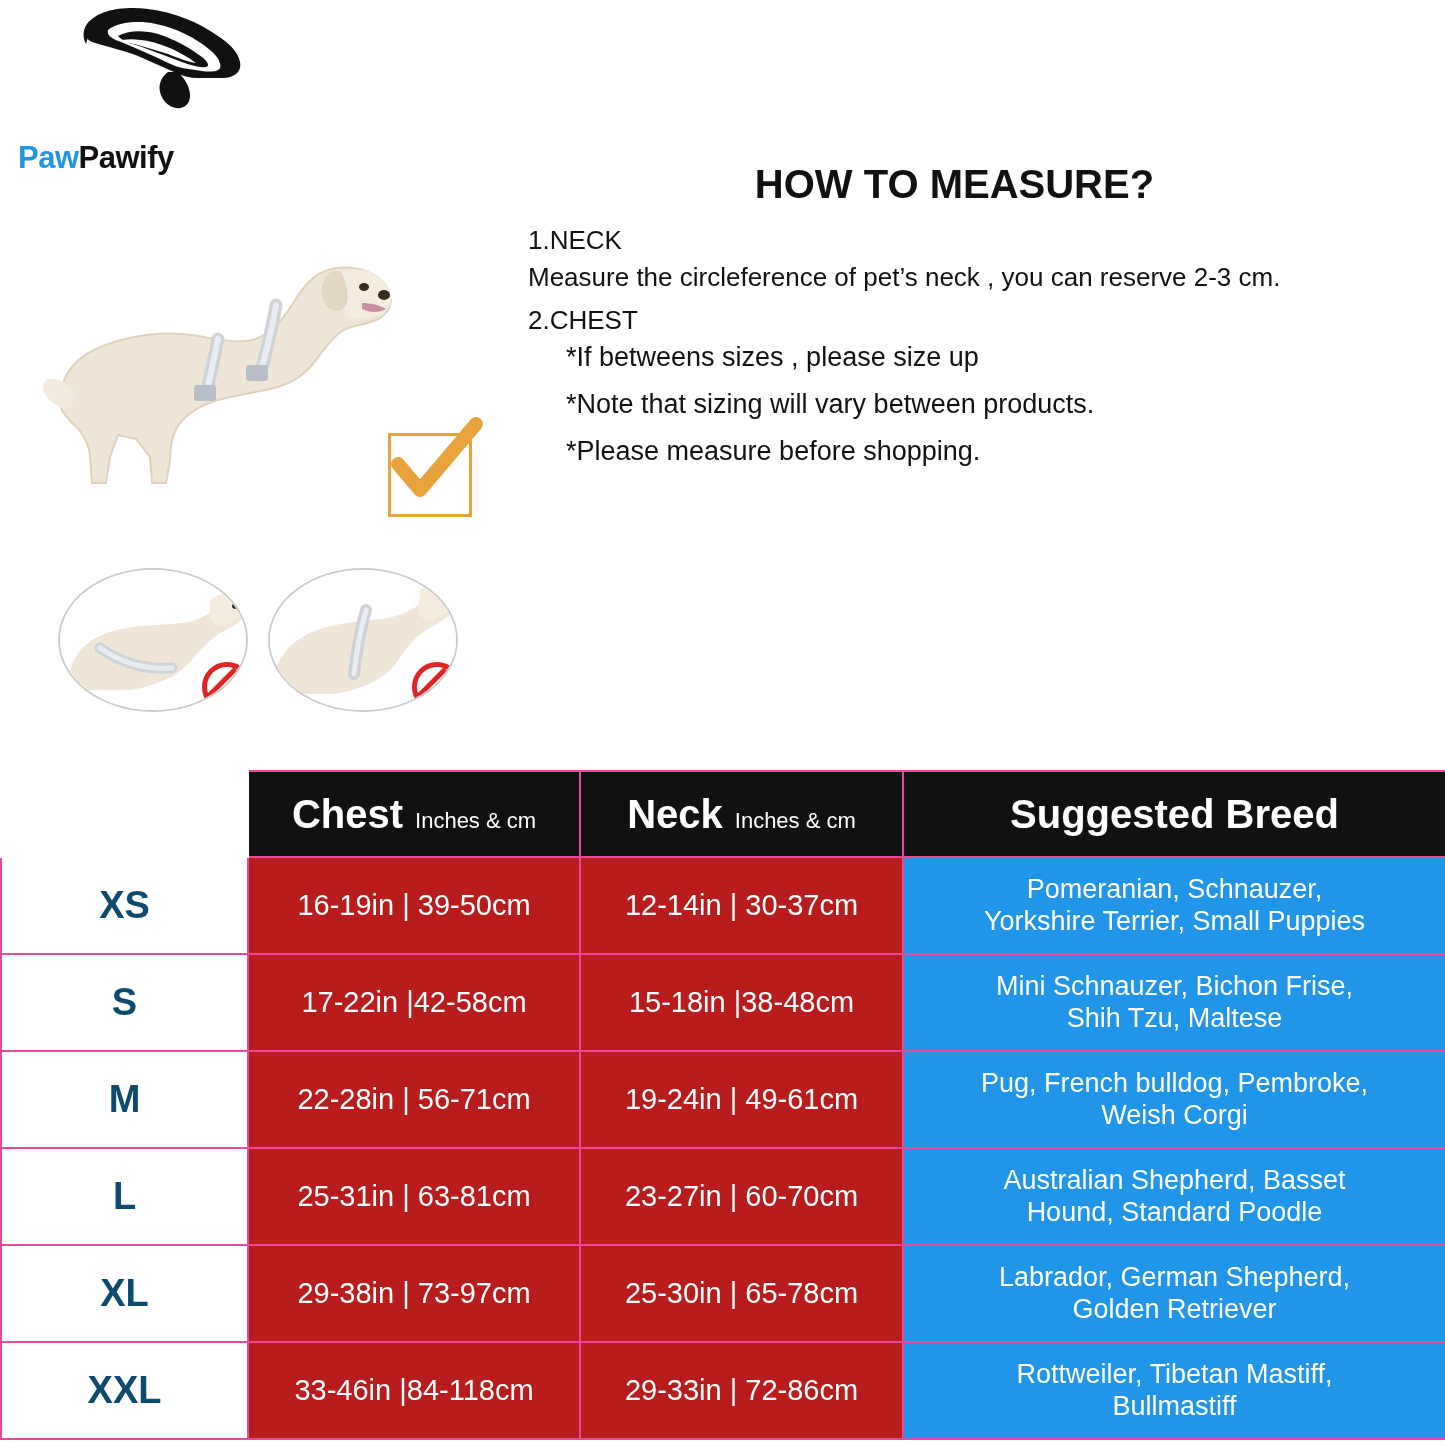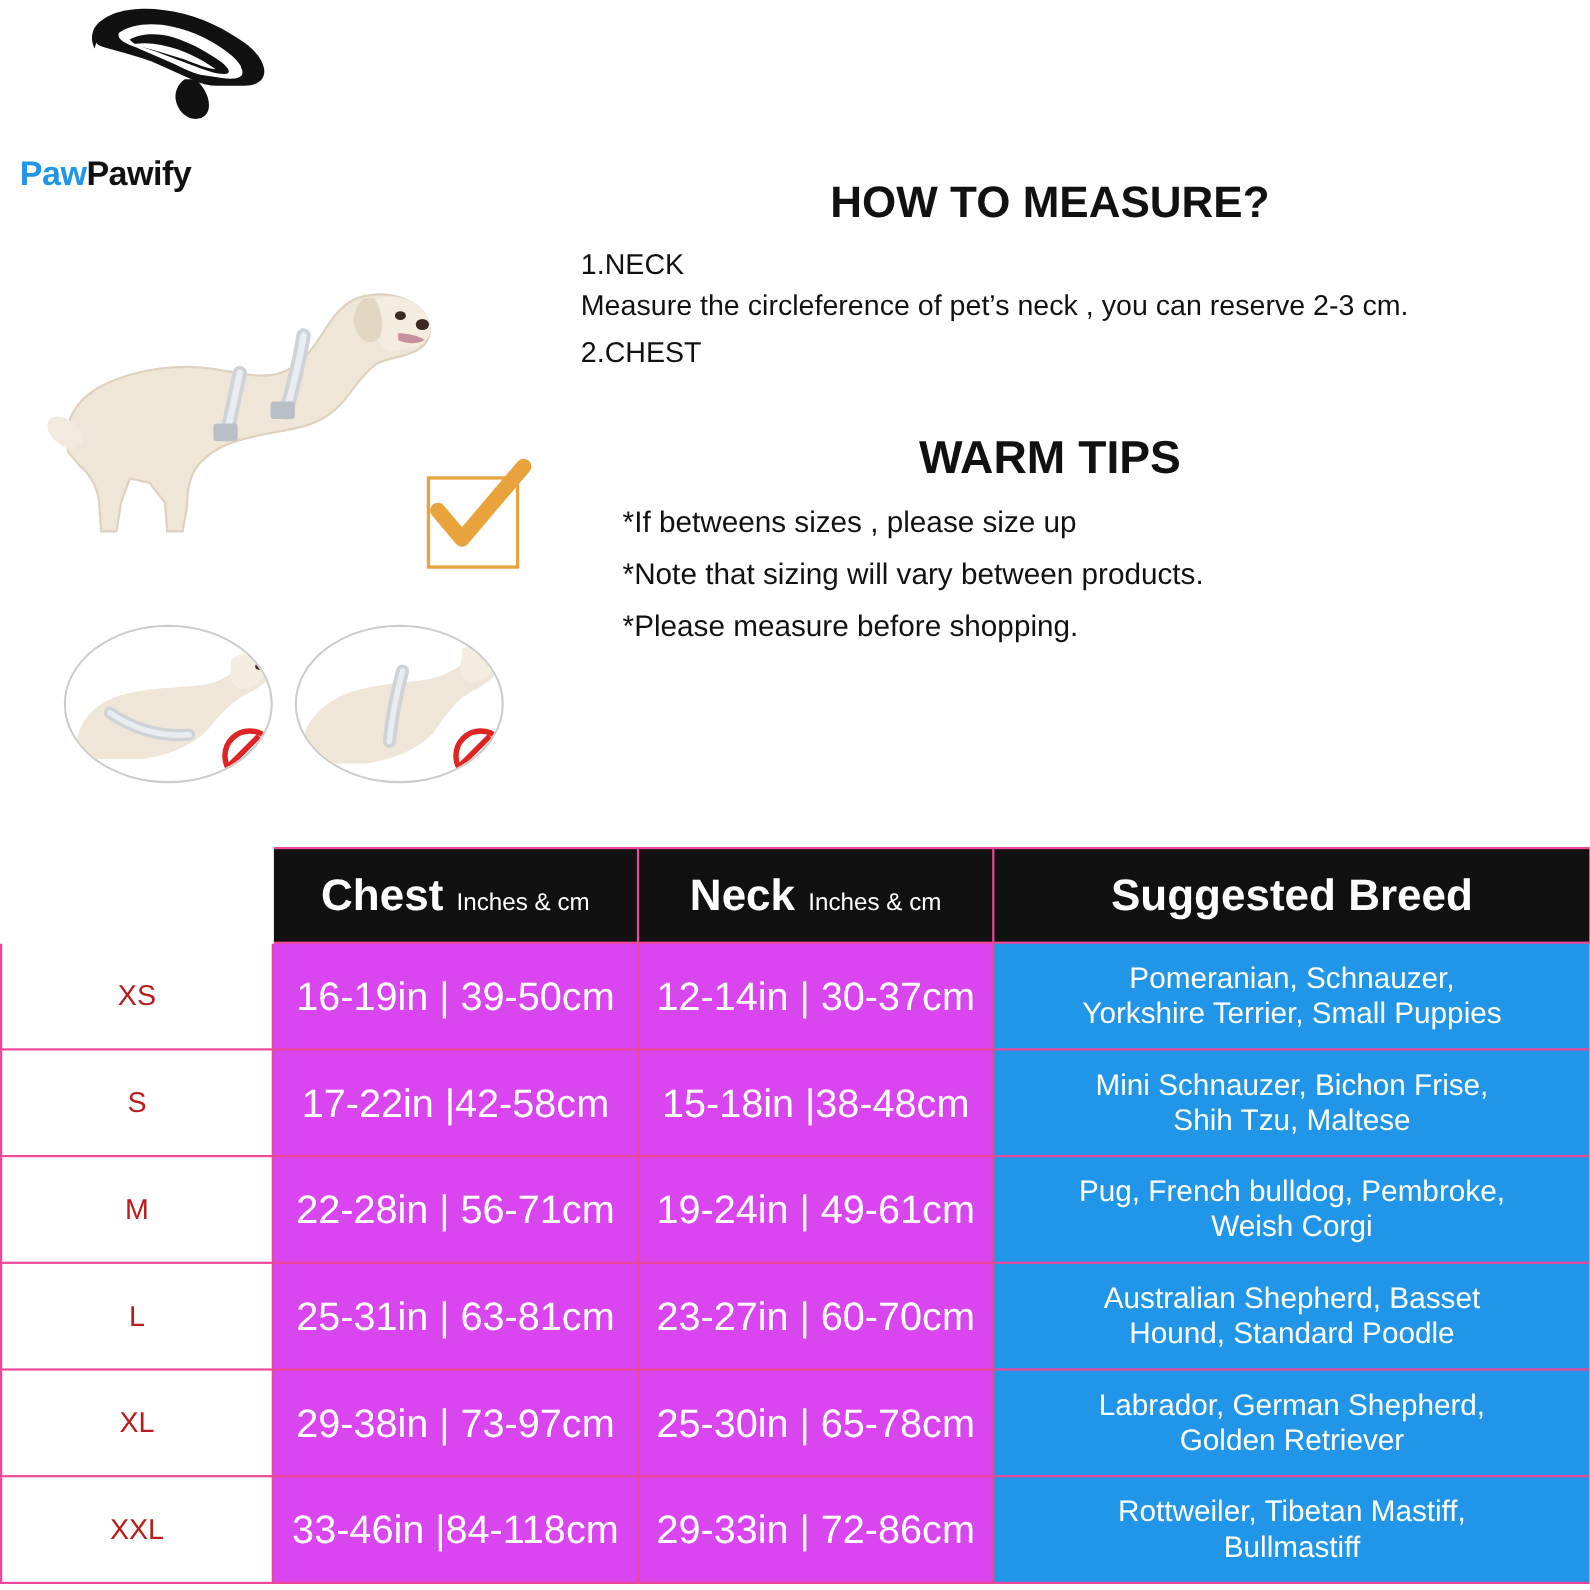--- a/index.html
+++ b/index.html
@@ -215,34 +215,34 @@
     font-weight: 500;
     margin-left: 12px;
   }
   .hdr-breed {
     font-size: 40px;
     font-weight: bold;
   }
 
   .size-cell {
     background: #ffffff;
-    color: #b91c1c;
-    font-size: 26px;
-    font-weight: normal;
+    color: #0c4a6e;
+    font-size: 38px;
+    font-weight: bold;
     text-align: center;
     height: 95px;
     border-left: 2px solid #ffffff;
     border-right: 2px solid #ffffff;
     border-top: 2px solid #d9d9d9;
     border-bottom: 2px solid #d9d9d9;
   }
   .val-cell {
-    background: #d946ef;
+    background: #b91c1c;
     color: #ffffff;
-    font-size: 36px;
+    font-size: 29px;
     font-weight: 500;
     text-align: center;
     height: 95px;
   }
   .breed-cell {
     background: #2196e8;
     color: #ffffff;
     font-size: 27px;
     font-weight: 400;
     text-align: center;
@@ -362,21 +362,20 @@
   </div>
 
   <div class="info">
     <div class="h2">HOW TO MEASURE?</div>
     <div class="measure-block">
       <div class="m-label">1.NECK</div>
       <div class="m-text">Measure the circleference of pet’s neck , you can reserve 2-3 cm.</div>
       <div class="m-label">2.CHEST</div>
     </div>
 
-    <div class="h2 tips">WARM TIPS</div>
     <div>
       <div class="tip-line">*If betweens sizes , please size up</div>
       <div class="tip-line">*Note that sizing will vary between products.</div>
       <div class="tip-line">*Please measure before shopping.</div>
     </div>
   </div>
 </div>
 
 <div class="table-wrap">
   <table class="size">

